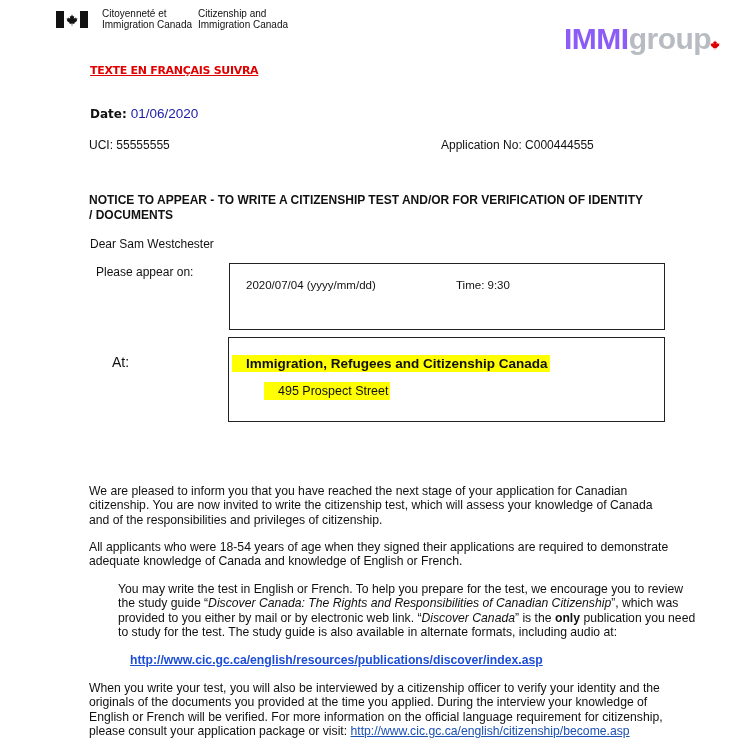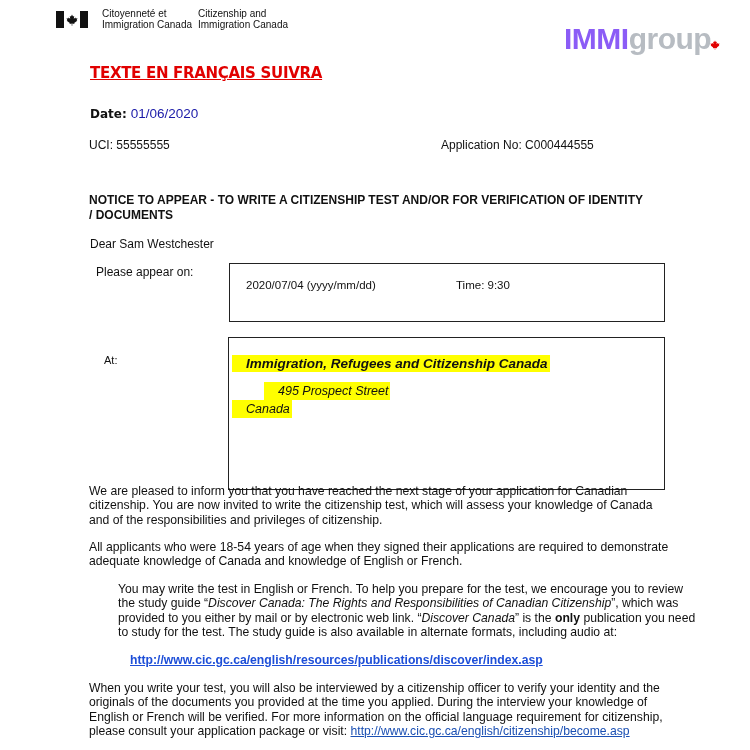--- a/index.html
+++ b/index.html
@@ -7,21 +7,21 @@
          font-family: "Liberation Sans", sans-serif; color: #111; }
   .abs { position: absolute; }
   .flag { left: 56px; top: 11px; width: 32px; height: 17px; display: flex; }
   .flag .bar { width: 8px; height: 17px; background: #111; }
   .flag .mid { width: 16px; height: 17px; display: flex; align-items: center; justify-content: center; }
   .gov-text { font-size: 10px; line-height: 11px; color: #111; }
   .logo { left: 564px; top: 22px; font-size: 30px; font-weight: bold; letter-spacing: -0.5px; }
   .logo .immi { color: #8b5cf6; }
   .logo .group { color: #b7bcc2; font-weight: bold; text-align: center; }
   .logo .leaf { position: absolute; right: -9px; top: 1px; }
-  .red-note { left: 90px; top: 64px; font-size: 15px; font-weight: bold; color: #e10000; text-decoration: underline; font-family: "DejaVu Sans", sans-serif; letter-spacing: -0.3px; }
+  .red-note { left: 90px; top: 64px; font-size: 11px; font-weight: bold; color: #e10000; text-decoration: underline; font-family: "DejaVu Sans", sans-serif; letter-spacing: -0.3px; }
   .date-line { left: 90px; top: 106px; font-size: 12px; font-weight: bold; font-family: "DejaVu Sans", sans-serif; }
   .date-line .val { color: #1a1aa8; font-weight: normal; font-family: "Liberation Sans", sans-serif; font-size: 13.5px; margin-left: 4px; }
   .plain { font-size: 12px; color: #111; }
   .title { left: 89px; top: 193px; width: 560px; font-size: 12px; font-weight: bold; line-height: 15px; }
   .box { border: 1.5px solid #222; box-sizing: border-box; }
   .hl { background: #ffff00; display: inline-block; }
   .para { left: 89px; width: 580px; font-size: 12.2px; line-height: 14.4px; color: #111; }
   a { color: #1a4fb3; text-decoration: underline; }
   .link-bold { font-weight: bold; color: #1d4ed8; }
 </style>
@@ -62,33 +62,32 @@
 </div>
 
 <div class="abs plain" style="left:89px; top:138px;">UCI: 55555555</div>
 <div class="abs plain" style="left:441px; top:138px;">Application No: C000444555</div>
 
 <div class="abs title">NOTICE TO APPEAR - TO WRITE A CITIZENSHIP TEST AND/OR FOR VERIFICATION OF IDENTITY / DOCUMENTS</div>
 
 <div class="abs plain" style="left:90px; top:237px;">Dear Sam Westchester</div>
 
 <div class="abs plain" style="left:96px; top:265px;">Please appear on:</div>
-<div class="abs box" style="left:229px; top:263px; width:436px; height:59px;">
+<div class="abs box" style="left:229px; top:263px; width:436px; height:67px;">
   <div class="abs" style="left:16px; top:15px; font-size:11.5px;">2020/07/04  (yyyy/mm/dd)</div>
   <div class="abs" style="left:226px; top:15px; font-size:11.5px;">Time: 9:30</div>
 </div>
 
-<div class="abs plain" style="left:104px; top:354px; font-size:11px;">At:</div>
-<div class="abs box" style="left:228px; top:337px; width:437px; height:153px;font-style:italic;">
+<div class="abs plain" style="left:112px; top:354px; font-size:14px;">At:</div>
+<div class="abs box" style="left:228px; top:337px; width:437px; height:85px;">
   <div class="abs" style="left:3px; top:16px;">
     <span class="hl" style="font-size:13.5px; font-weight:bold; padding:1px 2px 1px 14px;">Immigration, Refugees and Citizenship Canada</span>
   </div>
   <div class="abs" style="left:3px; top:44px; font-size:12.5px; line-height:18px;">
     <div><span class="hl" style="padding:0 2px 0 14px;margin-left:32px;">495 Prospect Street</span></div>
-    <div><span class="hl" style="padding:0 2px 0 14px;">Canada</span></div>
   </div>
 </div>
 
 <div class="abs para" style="top:484px;">We are pleased to inform you that you have reached the next stage of your application for Canadian citizenship. You are now invited to write the citizenship test, which will assess your knowledge of Canada and of the responsibilities and privileges of citizenship.</div>
 <div class="abs para" style="top:540px;">All applicants who were 18-54 years of age when they signed their applications are required to demonstrate adequate knowledge of Canada and knowledge of English or French.</div>
 <div class="abs para" style="top:582px;margin-left:29px;">
   <span>You may write the test in English or French. To help you prepare for the test, we encourage you to review the study guide “</span><i>Discover Canada: The Rights and Responsibilities of Canadian Citizenship</i><span>”, which was provided to you either by mail or by electronic web link. “</span><i>Discover Canada</i><span>” is the </span><b>only</b><span> publication you need to study for the test. The study guide is also available in alternate formats, including audio at:</span>
 </div>
 <div class="abs" style="left:130px; top:653px; font-size:12.2px;">
   <a class="link-bold">http://www.cic.gc.ca/english/resources/publications/discover/index.asp</a>

